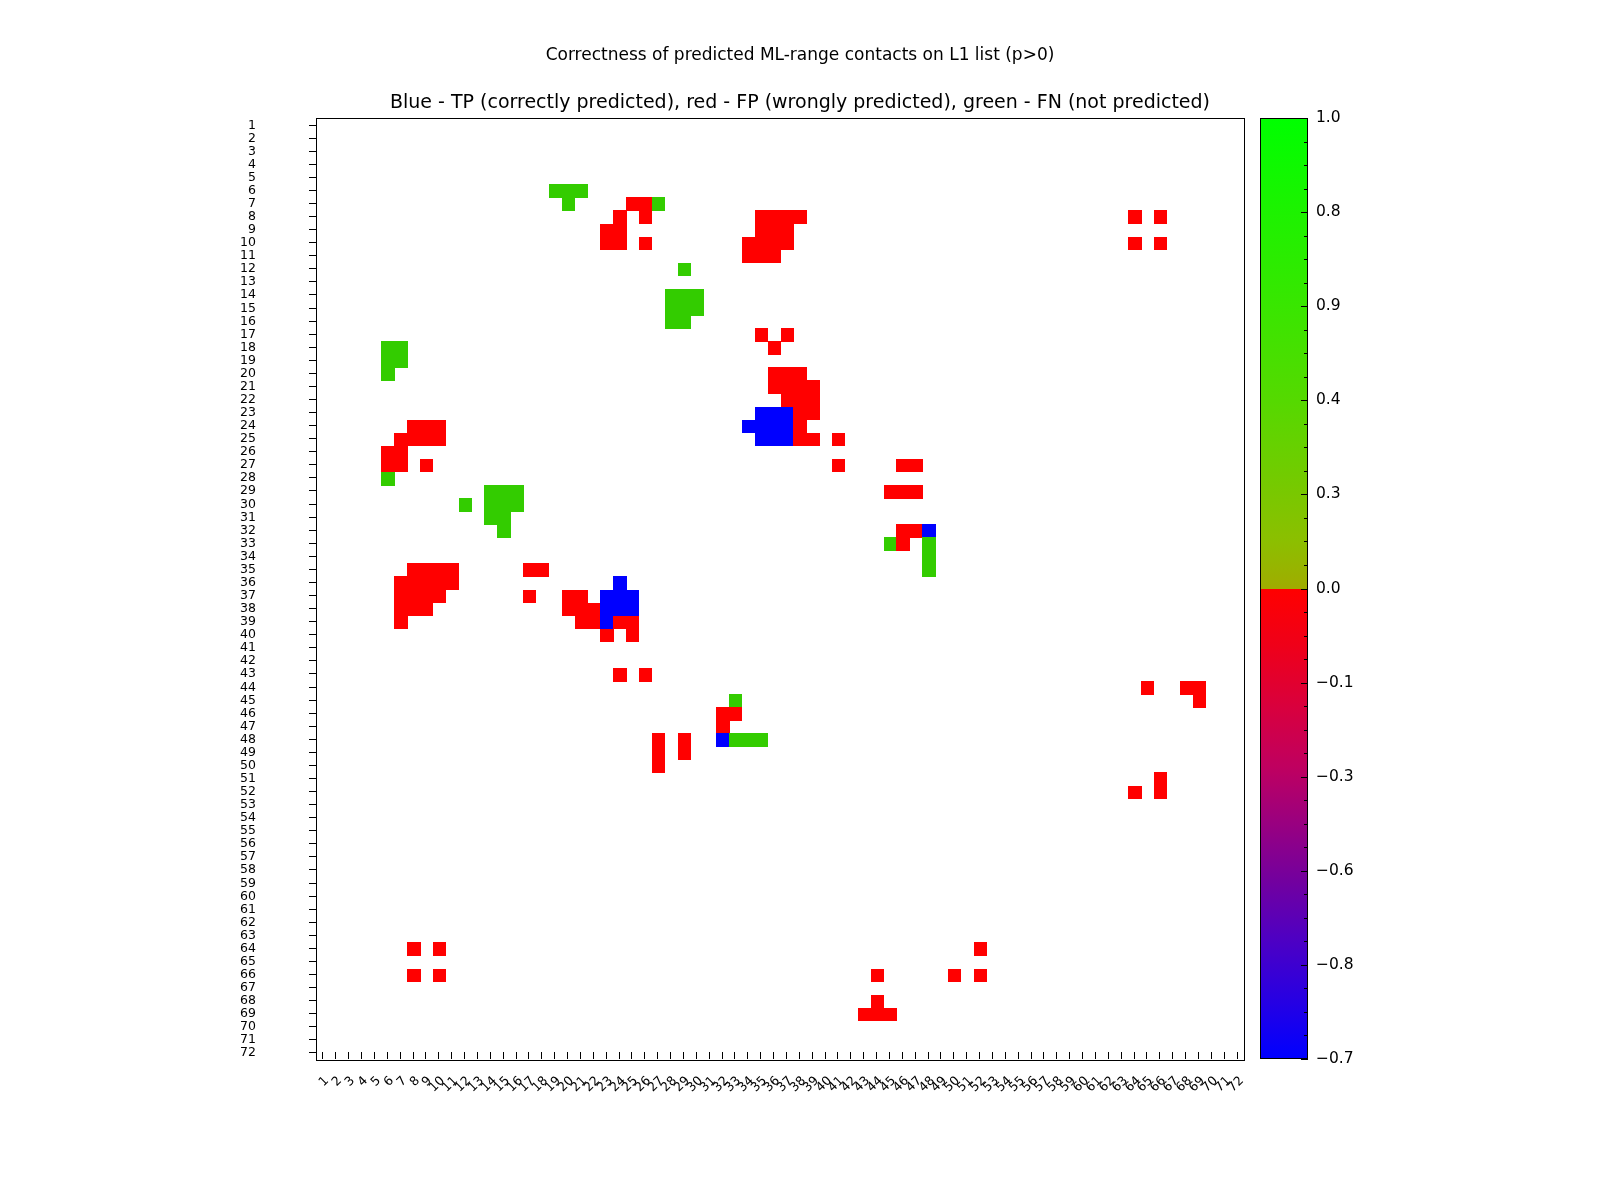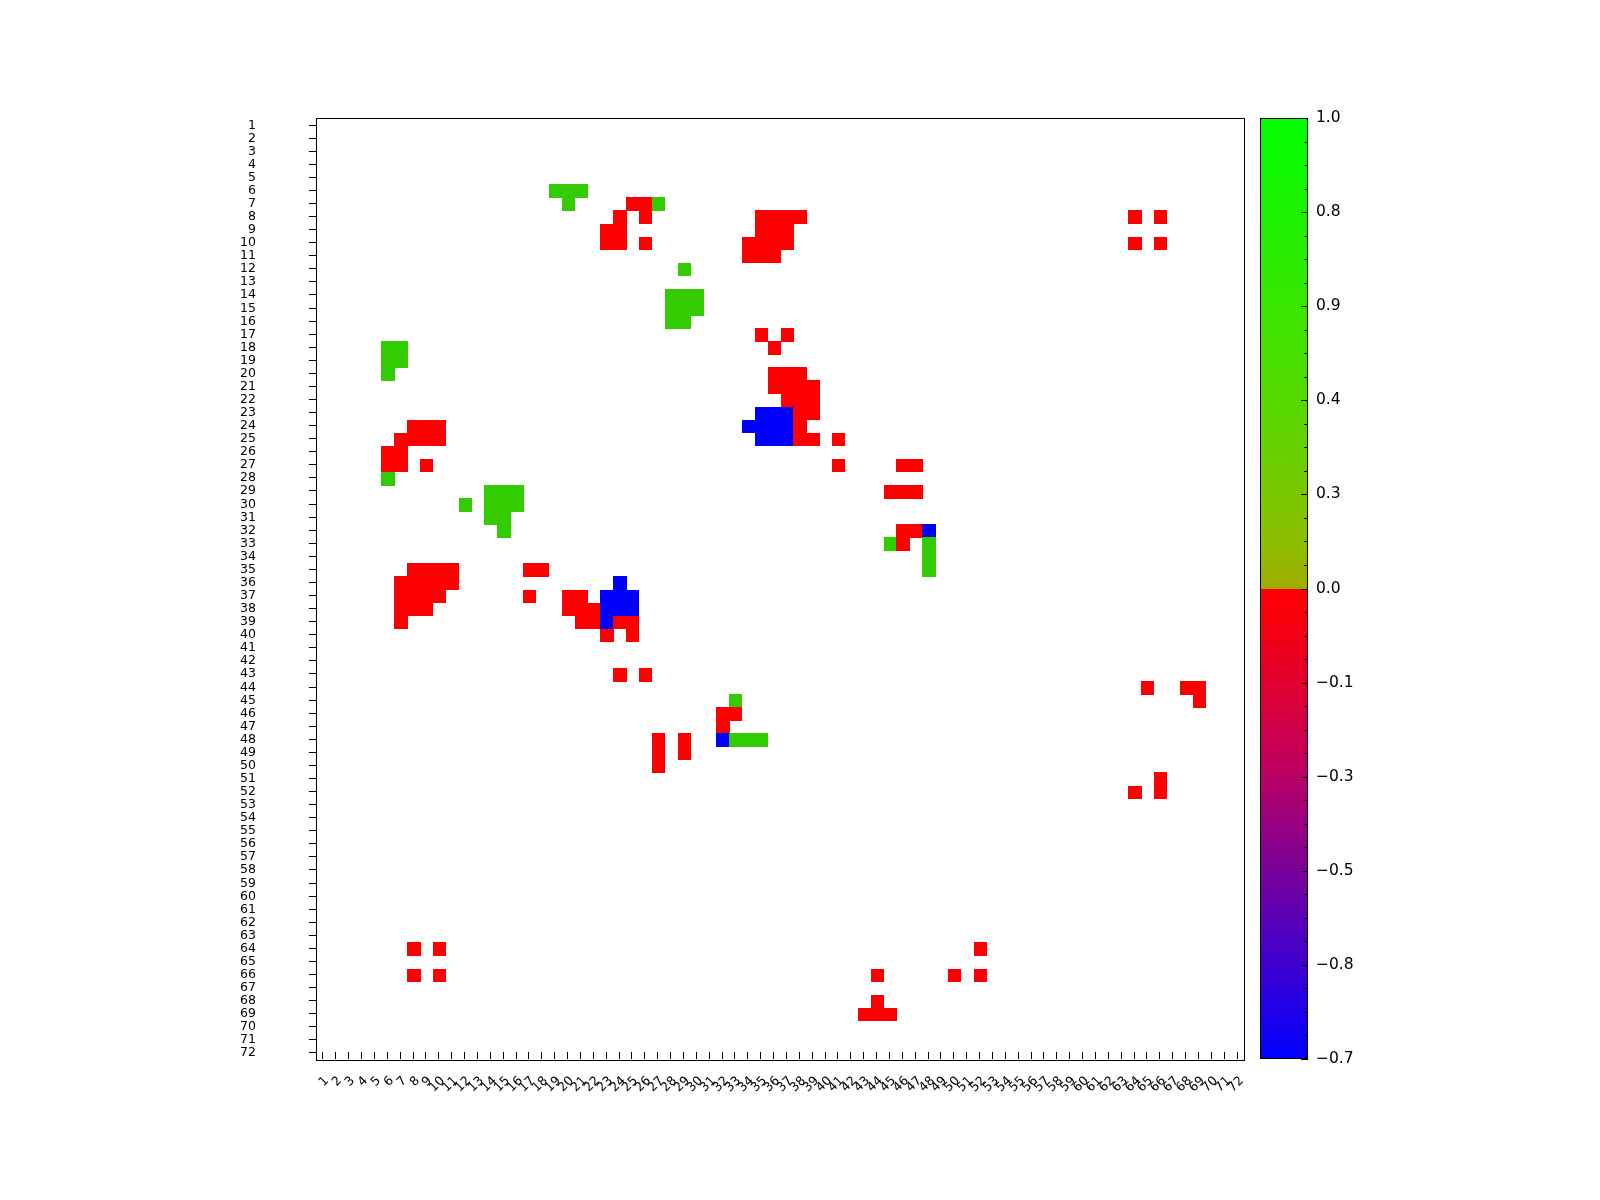--- a/index.html
+++ b/index.html
@@ -45,20 +45,22 @@
   .cbtick{position:absolute;left:56px;font-size:15.5px;line-height:1;
           transform:translateY(-50%);white-space:nowrap;}
   .cbtickmark{position:absolute;left:41px;width:7px;height:1px;background:#000;}
   .cbminor{position:absolute;left:44px;width:4px;height:1px;background:#000;}
 </style>
 </head>
 <body>
 
 <div id="root">
 
+  <div class="ttl" id="title-line2">Correctness of predicted ML-range contacts on L1 list (p&gt;0)</div>
+  <div class="ttl" id="legend-title">Blue - TP (correctly predicted), red - FP (wrongly predicted), green - FN (not predicted)</div>
 
   <div id="y-axis">
       <div class="ytick" style="top: 6.53472px;">1</div>
       <div class="ytickmark" style="top: 6.53472px;"></div>
       <div class="ytick" style="top: 19.6042px;">2</div>
       <div class="ytickmark" style="top: 19.6042px;"></div>
       <div class="ytick" style="top: 32.6736px;">3</div>
       <div class="ytickmark" style="top: 32.6736px;"></div>
       <div class="ytick" style="top: 45.7431px;">4</div>
       <div class="ytickmark" style="top: 45.7431px;"></div>
@@ -549,21 +551,21 @@
       <div class="cbtick" style="top: 282.3px;">0.4</div>
       <div class="cbtickmark" style="top: 282.3px;"></div>
       <div class="cbtick" style="top: 376.4px;">0.3</div>
       <div class="cbtickmark" style="top: 376.4px;"></div>
       <div class="cbtick" style="top: 470.5px;">0.0</div>
       <div class="cbtickmark" style="top: 470.5px;"></div>
       <div class="cbtick" style="top: 564.6px;">−0.1</div>
       <div class="cbtickmark" style="top: 564.6px;"></div>
       <div class="cbtick" style="top: 658.7px;">−0.3</div>
       <div class="cbtickmark" style="top: 658.7px;"></div>
-      <div class="cbtick" style="top: 752.8px;">−0.5</div>
+      <div class="cbtick" style="top: 752.8px;">−0.6</div>
       <div class="cbtickmark" style="top: 752.8px;"></div>
       <div class="cbtick" style="top: 846.9px;">−0.8</div>
       <div class="cbtickmark" style="top: 846.9px;"></div>
       <div class="cbtick" style="top: 941px;">−0.7</div>
       <div class="cbtickmark" style="top: 941px;"></div>
       <div class="cbminor" style="top: 0px;"></div>
       <div class="cbminor" style="top: 23.525px;"></div>
       <div class="cbminor" style="top: 47.05px;"></div>
       <div class="cbminor" style="top: 70.575px;"></div>
       <div class="cbminor" style="top: 94.1px;"></div>

